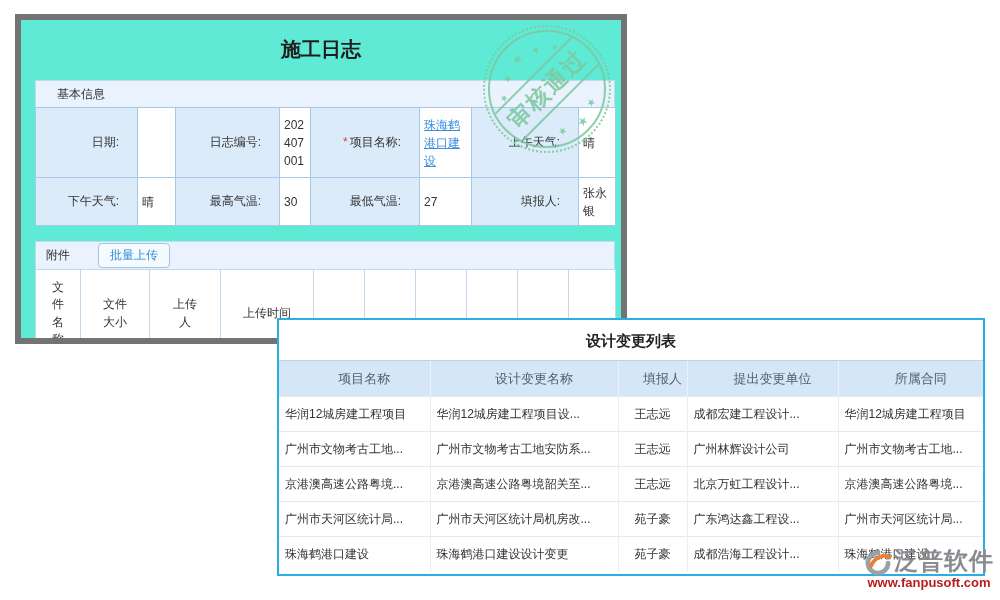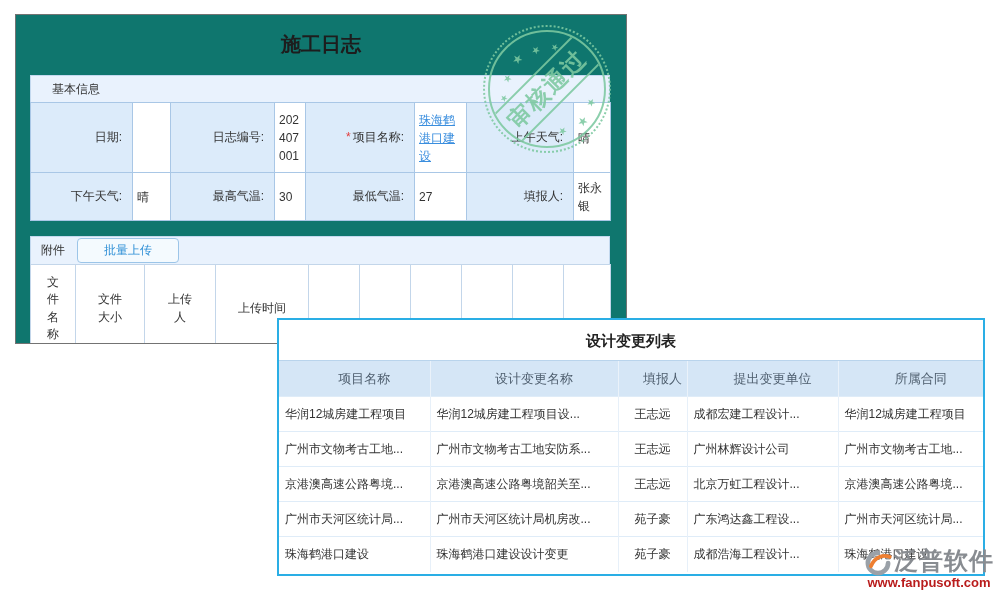--- a/index.html
+++ b/index.html
@@ -2,37 +2,37 @@
 <html><head>
 <meta charset="utf-8">
 <style>
   * { margin:0; padding:0; box-sizing:border-box; }
   html,body { width:1000px; height:600px; background:#ffffff;
     font-family:"Liberation Sans","DejaVu Sans",sans-serif; }
   .stage { position:relative; width:1000px; height:600px; overflow:hidden; background:#fff; }
 
   
   .panel1 { position:absolute; left:15px; top:14px; width:612px; height:330px;
-    background:#0f766e; border:1px solid #737373; overflow:hidden; z-index:1; }
+    background:#5eead4; border:6px solid #737373; overflow:hidden; z-index:1; }
   .p1-title { margin-top:16px; text-align:center; font-size:20px; font-weight:bold; color:#1d1d1d; }
   .basic-block { position:absolute; left:14px; top:60px; width:580px; }
   .section-bar { height:27px; line-height:26px; background:#e9f2fd; border:1px solid #c3d9ef;
     border-bottom:none; padding-left:21px; font-size:12px; color:#333; }
   table.formtbl { width:100%; border-collapse:collapse; table-layout:fixed; }
   table.formtbl td { border:1px solid #a9c7e6; font-size:12px; color:#333; vertical-align:middle; }
-  td.lbl { background:#dcebfa; text-align:right; padding-right:10px; }
+  td.lbl { background:#dcebfa; text-align:right; padding-right:18px; }
   td.val { background:#fff; padding:2px 4px; word-break:break-all; line-height:1.5; }
   tr.frow1 { height:70px; } tr.frow2 { height:48px; }
   a.flink { color:#3a8ede; text-decoration:underline; cursor:pointer; }
   .req { color:#e23b3b; margin-right:2px; font-size:12px; }
 
   .attach-block { position:absolute; left:14px; top:221px; width:580px; }
   .attach-bar { height:28px; background:#e9f2fd; border:1px solid #c3d9ef; border-bottom:none;
     display:flex; align-items:center; padding-left:10px; font-size:12px; color:#333; }
-  .upload-btn { margin-left:12px; padding:3px 26px; border:1px solid #9cc5e8; border-radius:4px;
+  .upload-btn { margin-left:28px; padding:3px 11px; border:1px solid #9cc5e8; border-radius:4px;
     background:#f4fafe; color:#2e8fd6; font-size:12px; cursor:pointer; }
   table.attachtbl { width:100%; border-collapse:collapse; table-layout:fixed; }
   table.attachtbl td { border:1px solid #c3d6ea; background:#fff; font-size:12px; color:#333;
     text-align:center; vertical-align:middle; height:88px; }
   .vwrap1 { display:inline-block; width:14px; word-break:break-all; line-height:1.45; }
   .vwrap2 { display:inline-block; width:27px; word-break:break-all; line-height:1.45; }
 
   
   .stamp { position:absolute; left:483px; top:25px; width:128px; height:128px; z-index:2;
     transform:rotate(-45deg); opacity:.88; pointer-events:none; }

